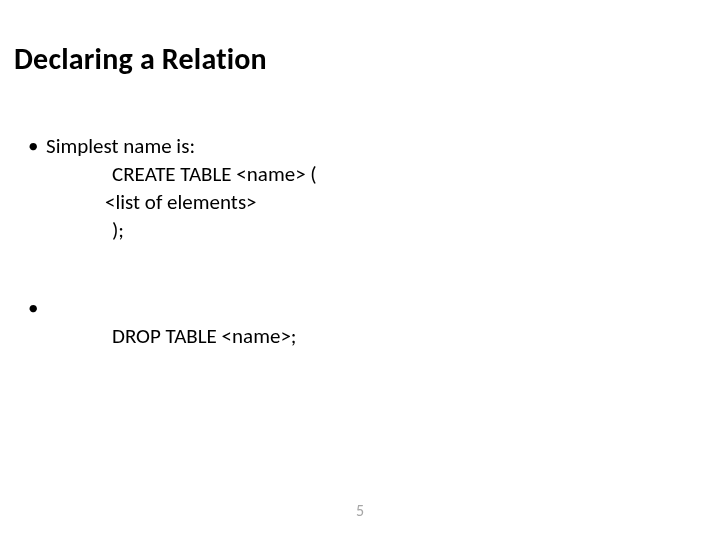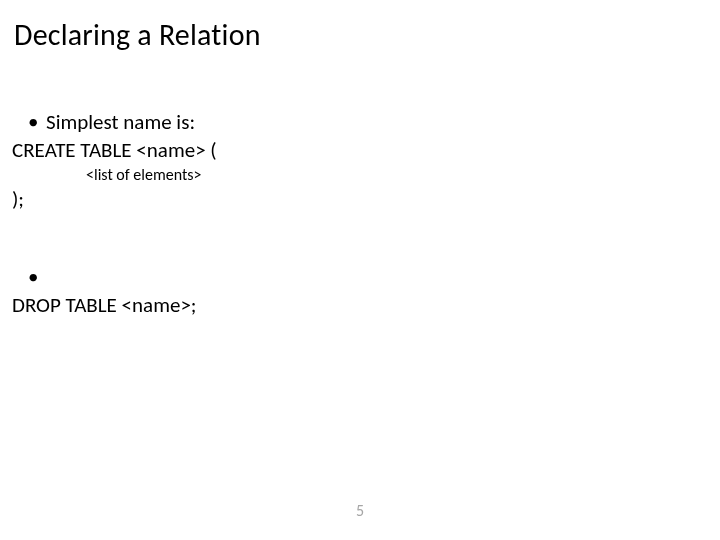--- a/index.html
+++ b/index.html
@@ -1,23 +1,23 @@
 <!DOCTYPE html>
 <html><head>
 <meta charset="utf-8">
 <style>
   * { margin: 0; padding: 0; box-sizing: border-box; }
   html, body { width: 720px; height: 540px; background: #fff; font-family: Calibri, Arial, sans-serif; color: #000; }
   .slide { width: 720px; height: 540px; position: relative; padding: 16px 12px 0 12px; }
-  .title { font-size: 30px; font-weight: 400; letter-spacing: 0.2px; margin-bottom: 56px; margin-left: 2px; }
+  .title { font-size: 30px; font-weight: 700; letter-spacing: 0.2px; margin-bottom: 56px; margin-left: 2px; margin-top: 24px; }
   .bullet-row { display: flex; align-items: flex-start; font-size: 21px; margin-left: 16px; margin-bottom: 2px; }
   .bullet-dot { width: 18px; flex: 0 0 18px; }
   .bullet-text { }
-  .indent-1 { font-size: 21px; margin-bottom: 2px; }
-  .indent-2 { margin-left: 74px; font-size: 16px; margin-bottom: 2px; }
+  .indent-1 { margin-left: 100px; font-size: 21px; margin-bottom: 2px; }
+  .indent-2 { margin-left: 93px; font-size: 21px; margin-bottom: 2px; }
   .spacer { height: 50px; }
   .page-num { position: absolute; bottom: 20px; left: 0; width: 100%; text-align: center; font-size: 16px; color: #a6a6a6; }
 </style>
 </head>
 <body>
 
 <div class="slide">
   <div class="title">Declaring a Relation</div>
 
   <div class="bullet-row">

